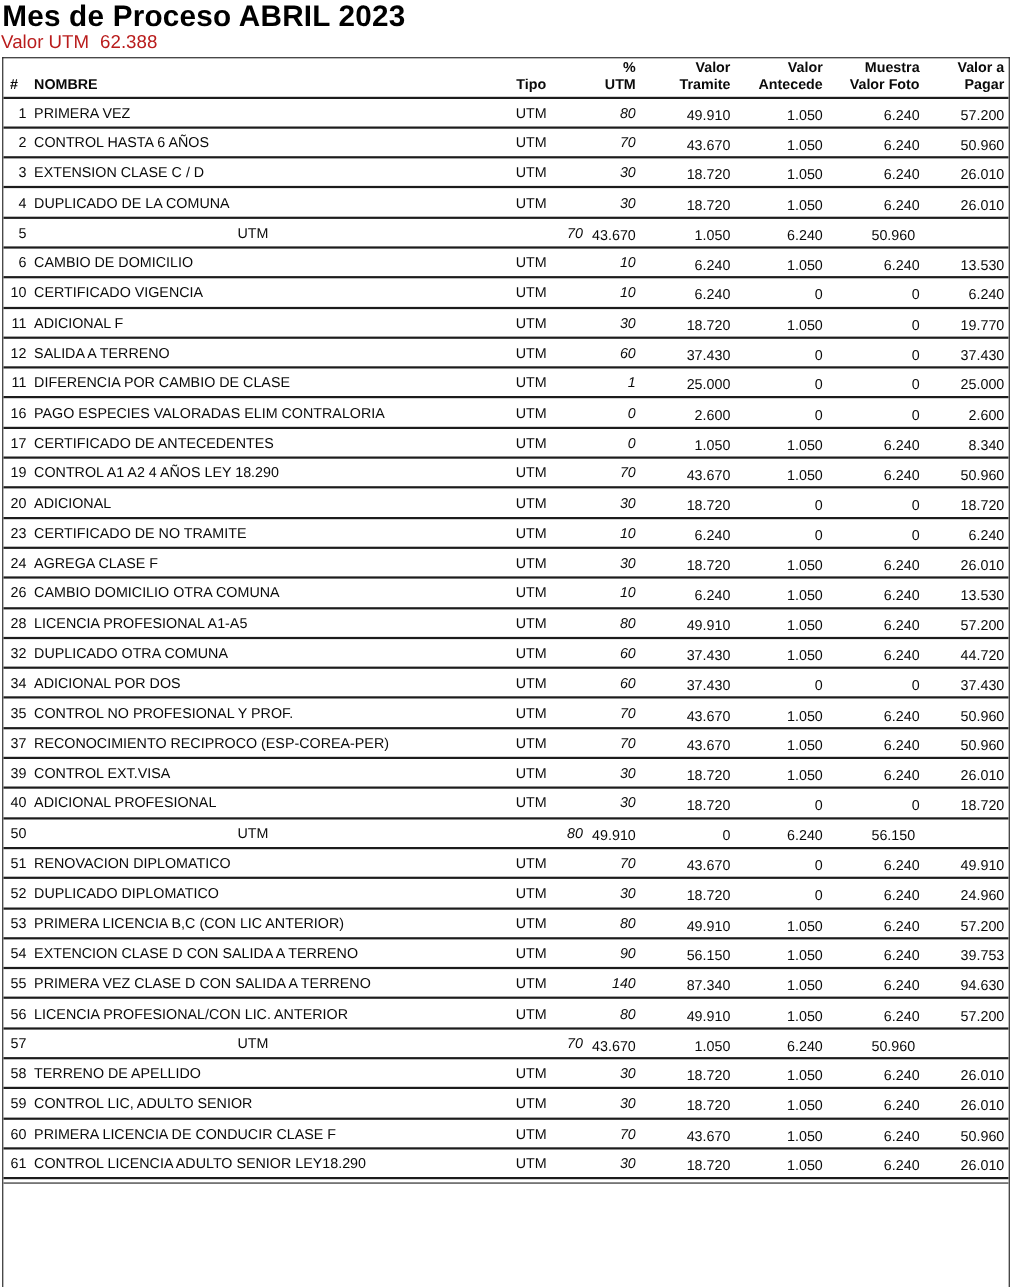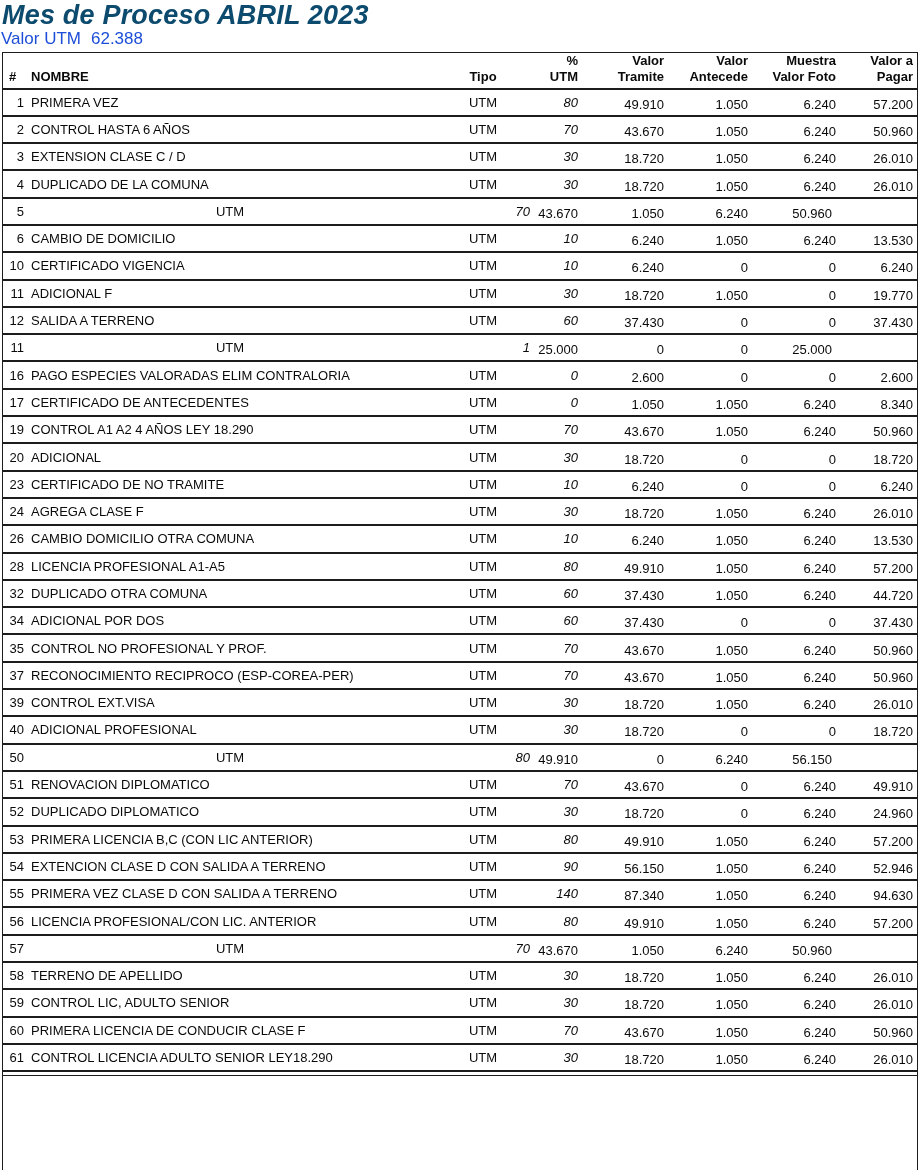--- a/index.html
+++ b/index.html
@@ -8,27 +8,26 @@
     background: #ffffff;
     overflow: hidden;
     font-family: "Liberation Sans", sans-serif;
     color: #0a0a0a;
   }
   .page { position: relative; width: 921px; height: 1170px; }
 
   .title {
     position: absolute; left: 2px; top: 0px;
     font-size: 27px; font-weight: 700; letter-spacing: 0.2px;
-    color: #0c4a6e;
+    color: #000000;
     white-space: nowrap;
-    font-style: italic;
   }
   .subtitle {
     position: absolute; left: 1px; top: 29px;
-    font-size: 17px; font-weight: 400; color: #1d4ed8;
+    font-size: 17px; font-weight: 400; color: #b91c1c;
     white-space: nowrap;
   }
   .subtitle .utm-value { margin-left: 10px; }
 
   .fees-table {
     position: absolute; left: 2px; top: 52px;
     width: 916px; height: 1118px;
     border: 1.5px solid #1c1c1c;
     border-bottom: none;
     overflow: hidden;
@@ -204,20 +203,21 @@
     <div class="c c-tipo">UTM</div>
     <div class="c c-pct">60</div>
     <div class="c c-val">37.430</div>
     <div class="c c-val">0</div>
     <div class="c c-val">0</div>
     <div class="c c-val c-pagar">37.430</div>
   </div>
 
   <div class="grid-row trow">
     <div class="c c-num">11</div>
+    <div class="c c-nombre">DIFERENCIA POR CAMBIO DE CLASE</div>
     <div class="c c-tipo">UTM</div>
     <div class="c c-pct">1</div>
     <div class="c c-val">25.000</div>
     <div class="c c-val">0</div>
     <div class="c c-val">0</div>
     <div class="c c-val c-pagar">25.000</div>
   </div>
 
   <div class="grid-row trow">
     <div class="c c-num">16</div>
@@ -417,21 +417,21 @@
   </div>
 
   <div class="grid-row trow">
     <div class="c c-num">54</div>
     <div class="c c-nombre">EXTENCION CLASE D CON SALIDA A TERRENO</div>
     <div class="c c-tipo">UTM</div>
     <div class="c c-pct">90</div>
     <div class="c c-val">56.150</div>
     <div class="c c-val">1.050</div>
     <div class="c c-val">6.240</div>
-    <div class="c c-val c-pagar">52.946</div>
+    <div class="c c-val c-pagar">39.753</div>
   </div>
 
   <div class="grid-row trow">
     <div class="c c-num">55</div>
     <div class="c c-nombre">PRIMERA VEZ CLASE D CON SALIDA A TERRENO</div>
     <div class="c c-tipo">UTM</div>
     <div class="c c-pct">140</div>
     <div class="c c-val">87.340</div>
     <div class="c c-val">1.050</div>
     <div class="c c-val">6.240</div>

